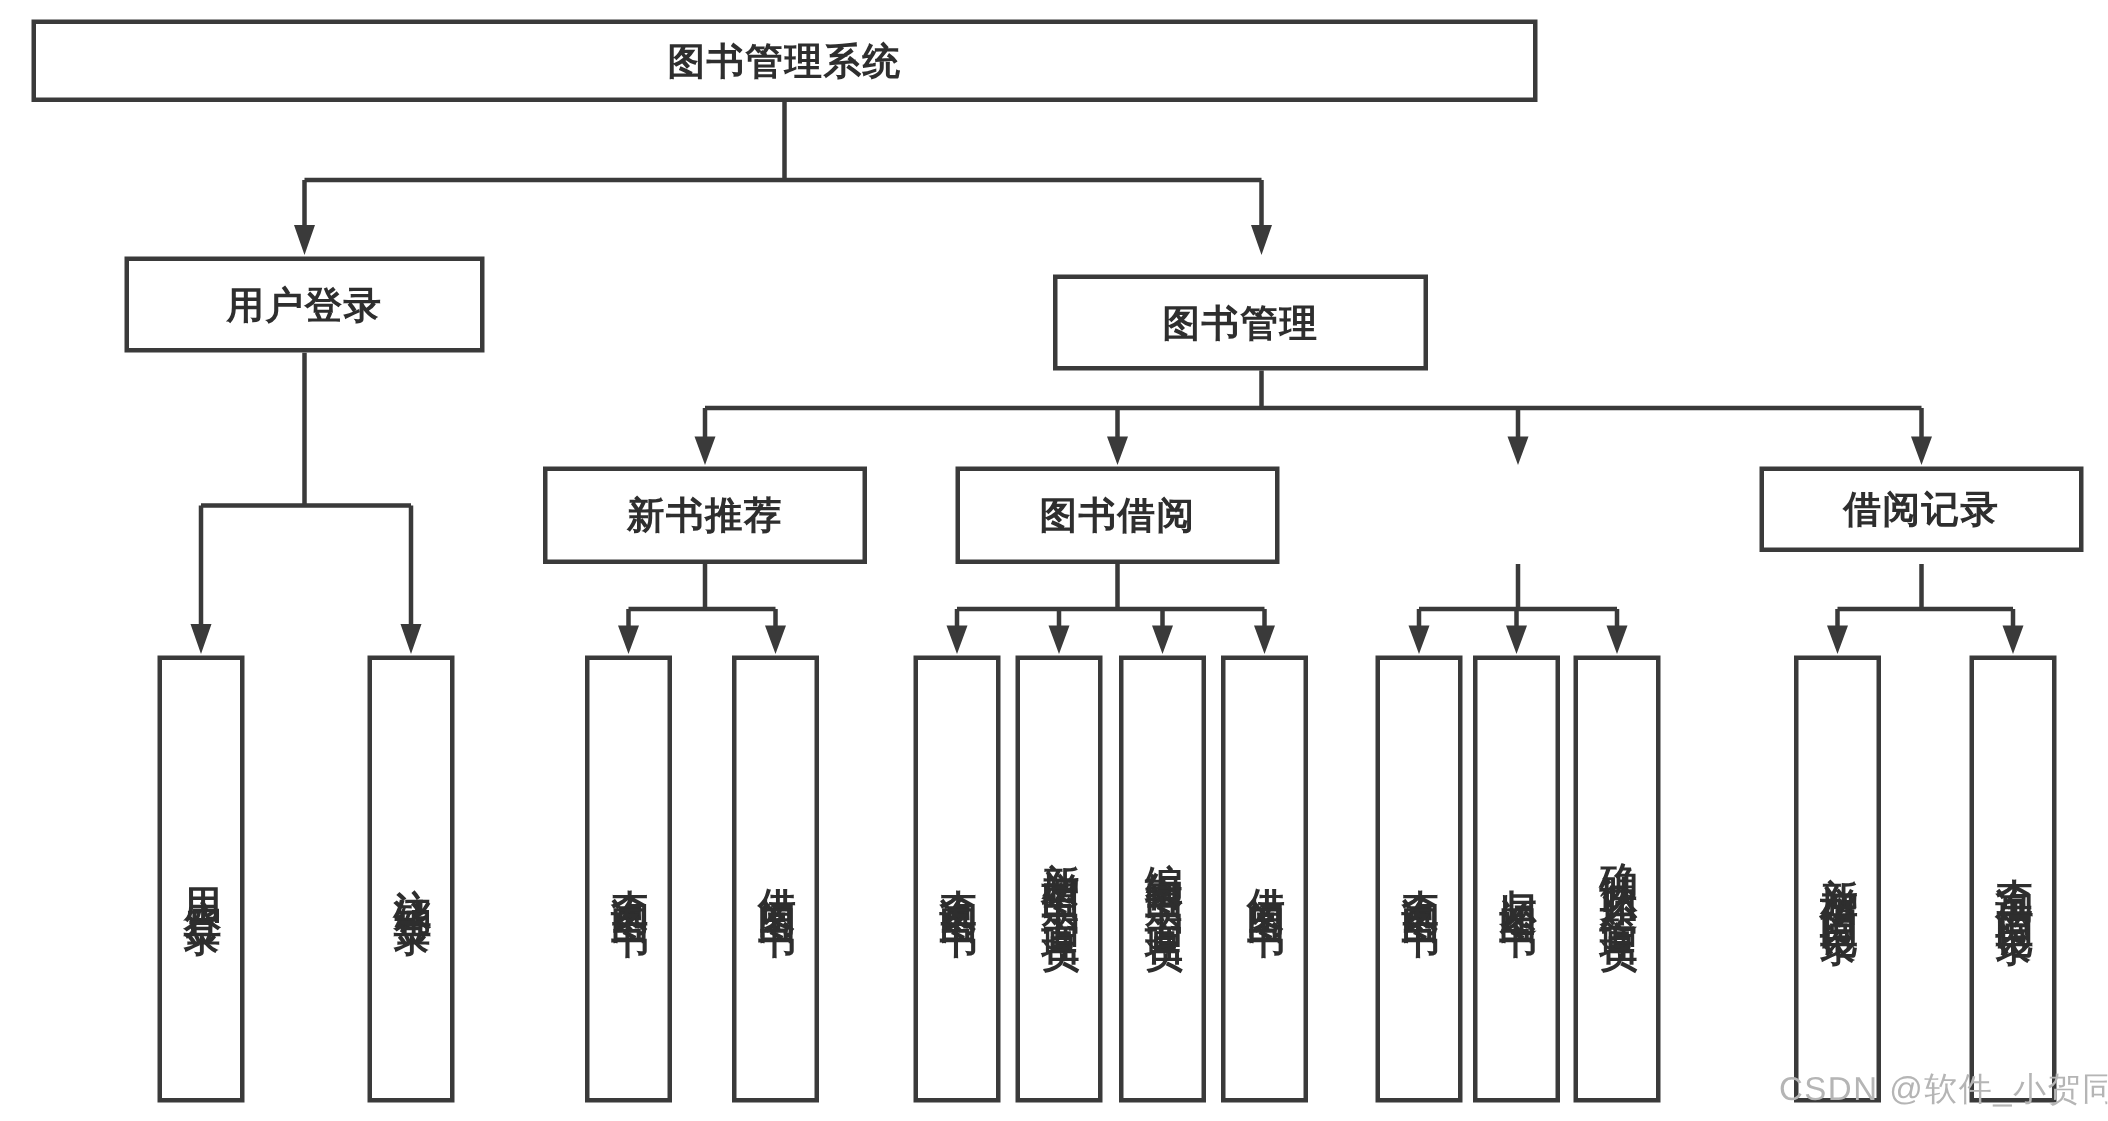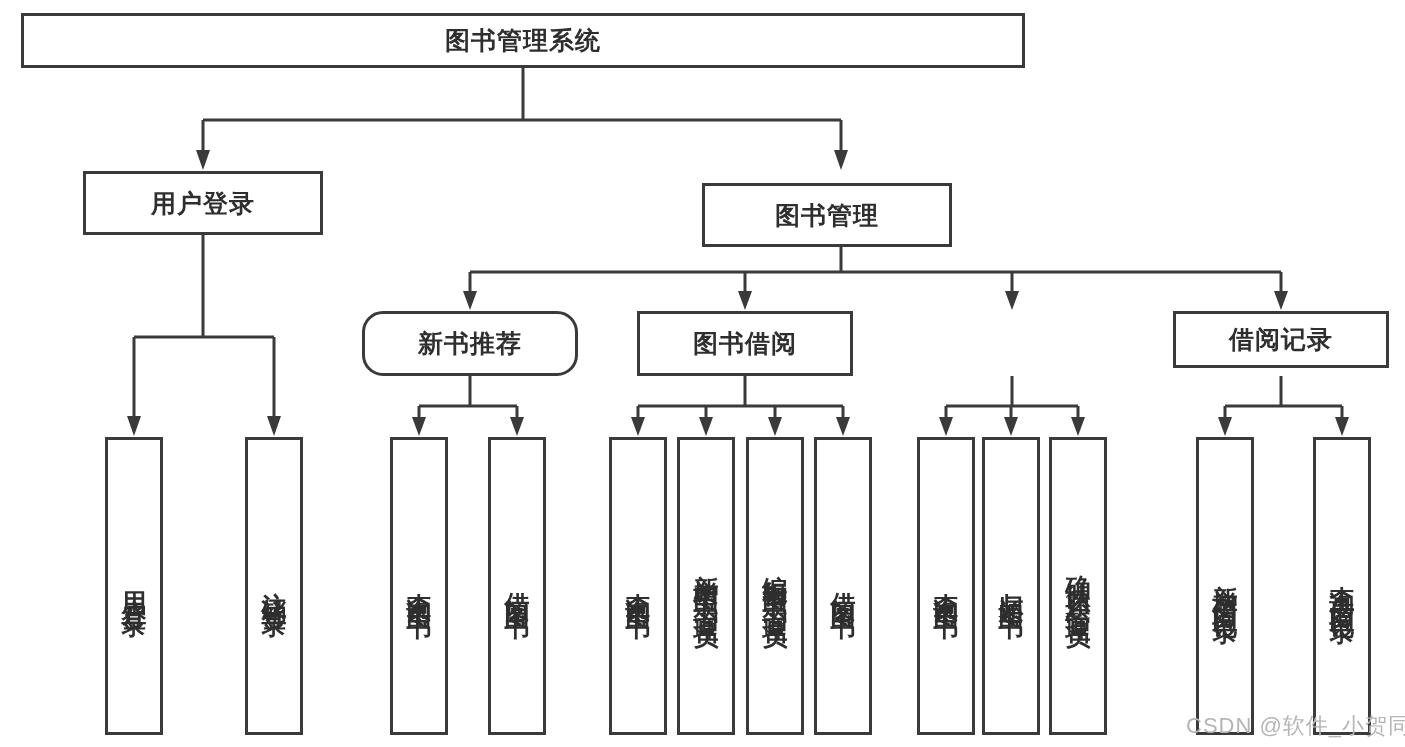--- a/index.html
+++ b/index.html
@@ -60,21 +60,21 @@
     <span class="h-label">图书管理系统</span>
   </div>
 
   <div class="node" style="left:83px;top:171px;width:240px;height:64px;">
     <span class="h-label">用户登录</span>
   </div>
   <div class="node" style="left:702px;top:171px;width:250px;height:64px;margin-top:12px;">
     <span class="h-label">图书管理</span>
   </div>
 
-  <div class="node" style="left:362px;top:311px;width:216px;height:65px;border-radius:21px;">
+  <div class="node" style="left:362px;top:311px;width:216px;height:65px;">
     <span class="h-label">新书推荐</span>
   </div>
   <div class="node" style="left:637px;top:311px;width:216px;height:65px;">
     <span class="h-label">图书借阅</span>
   </div>
   <div class="node" style="left:1173px;top:311px;width:216px;height:57px;">
     <span class="h-label">借阅记录</span>
   </div>
 
   <div class="node" style="left:105px;top:437px;width:58px;height:298px;">

